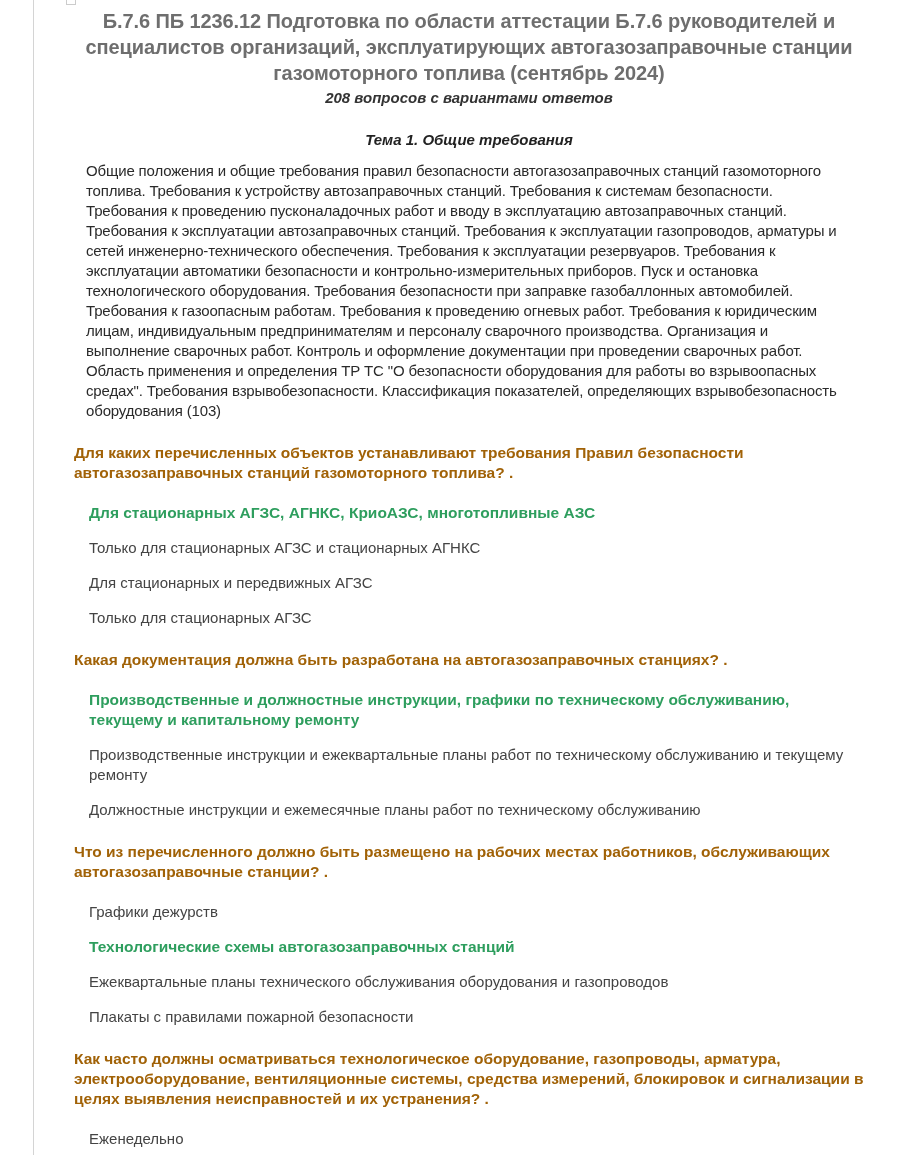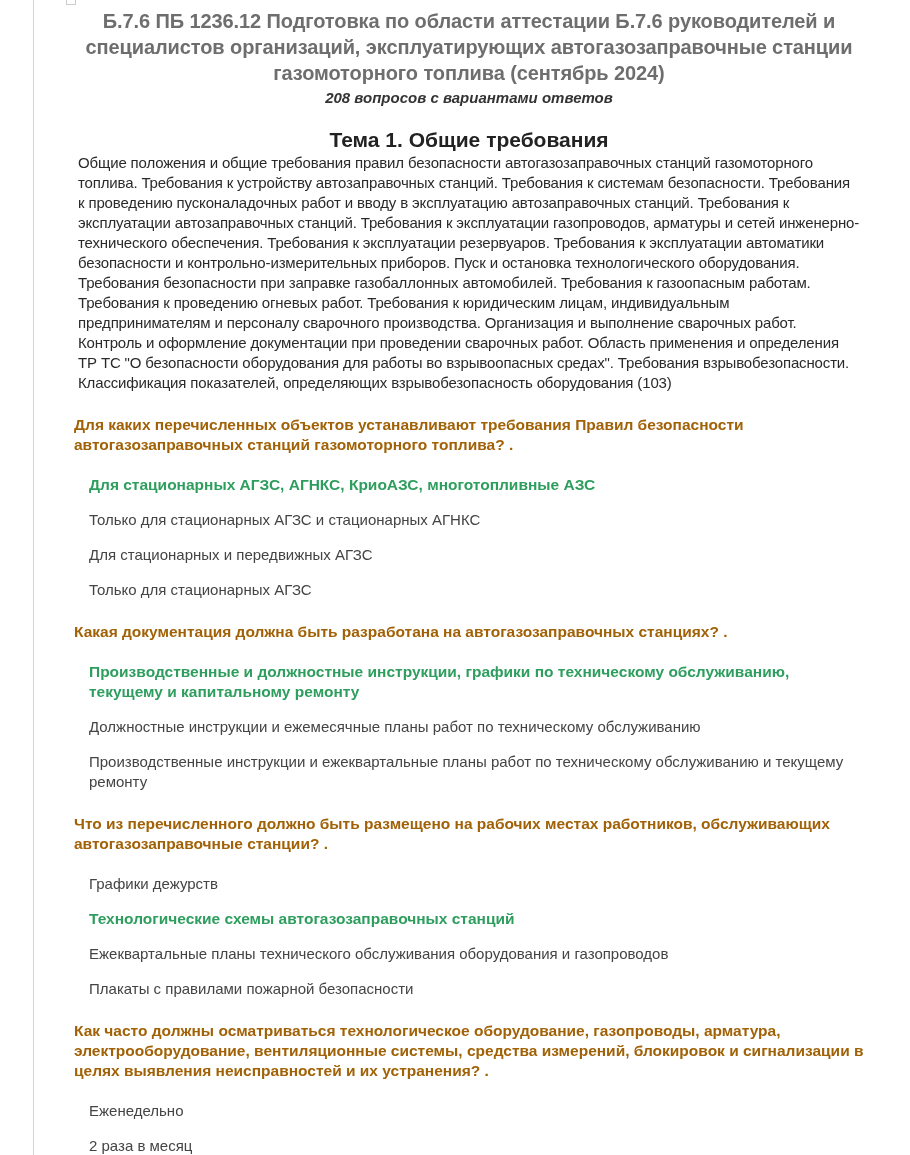--- a/index.html
+++ b/index.html
@@ -51,29 +51,30 @@
       color: #333333;
       font-weight: bold;
       font-size: 15px;
       line-height: 20px;
       margin: 2px 0 0 0;
       font-style: italic;
     }
     .topic-title {
       text-align: center;
       font-weight: bold;
-      font-size: 21px;
+      font-size: 15px;
       line-height: 19px;
       margin: 22px 0 0 0;
       color: #222222;
+      font-style: italic;
     }
     .topic-desc {
       font-size: 15px;
       line-height: 20px;
-      margin: 4px;
+      margin: 12px;
       color: #2a2a2a;
       letter-spacing: -0.15px;
     }
     .question-block {
       margin-top: 22px;
     }
     .question-text {
       font-weight: bold;
       font-size: 15.5px;
       line-height: 20px;
@@ -115,22 +116,22 @@
       <p class="answer">Только для стационарных АГЗС и стационарных АГНКС</p>
       <p class="answer">Для стационарных и передвижных АГЗС</p>
       <p class="answer">Только для стационарных АГЗС</p>
     </div>
   </div>
 
   <div class="question-block">
     <p class="question-text">Какая документация должна быть разработана на автогазозаправочных станциях? .</p>
     <div class="answers">
       <p class="answer correct">Производственные и должностные инструкции, графики по техническому обслуживанию, текущему и капитальному ремонту</p>
+      <p class="answer">Производственные инструкции и ежеквартальные планы работ по техническому обслуживанию и текущему ремонту</p>
       <p class="answer">Должностные инструкции и ежемесячные планы работ по техническому обслуживанию</p>
-      <p class="answer">Производственные инструкции и ежеквартальные планы работ по техническому обслуживанию и текущему ремонту</p>
     </div>
   </div>
 
   <div class="question-block">
     <p class="question-text">Что из перечисленного должно быть размещено на рабочих местах работников, обслуживающих автогазозаправочные станции? .</p>
     <div class="answers">
       <p class="answer">Графики дежурств</p>
       <p class="answer correct">Технологические схемы автогазозаправочных станций</p>
       <p class="answer">Ежеквартальные планы технического обслуживания оборудования и газопроводов</p>
       <p class="answer">Плакаты с правилами пожарной безопасности</p>

